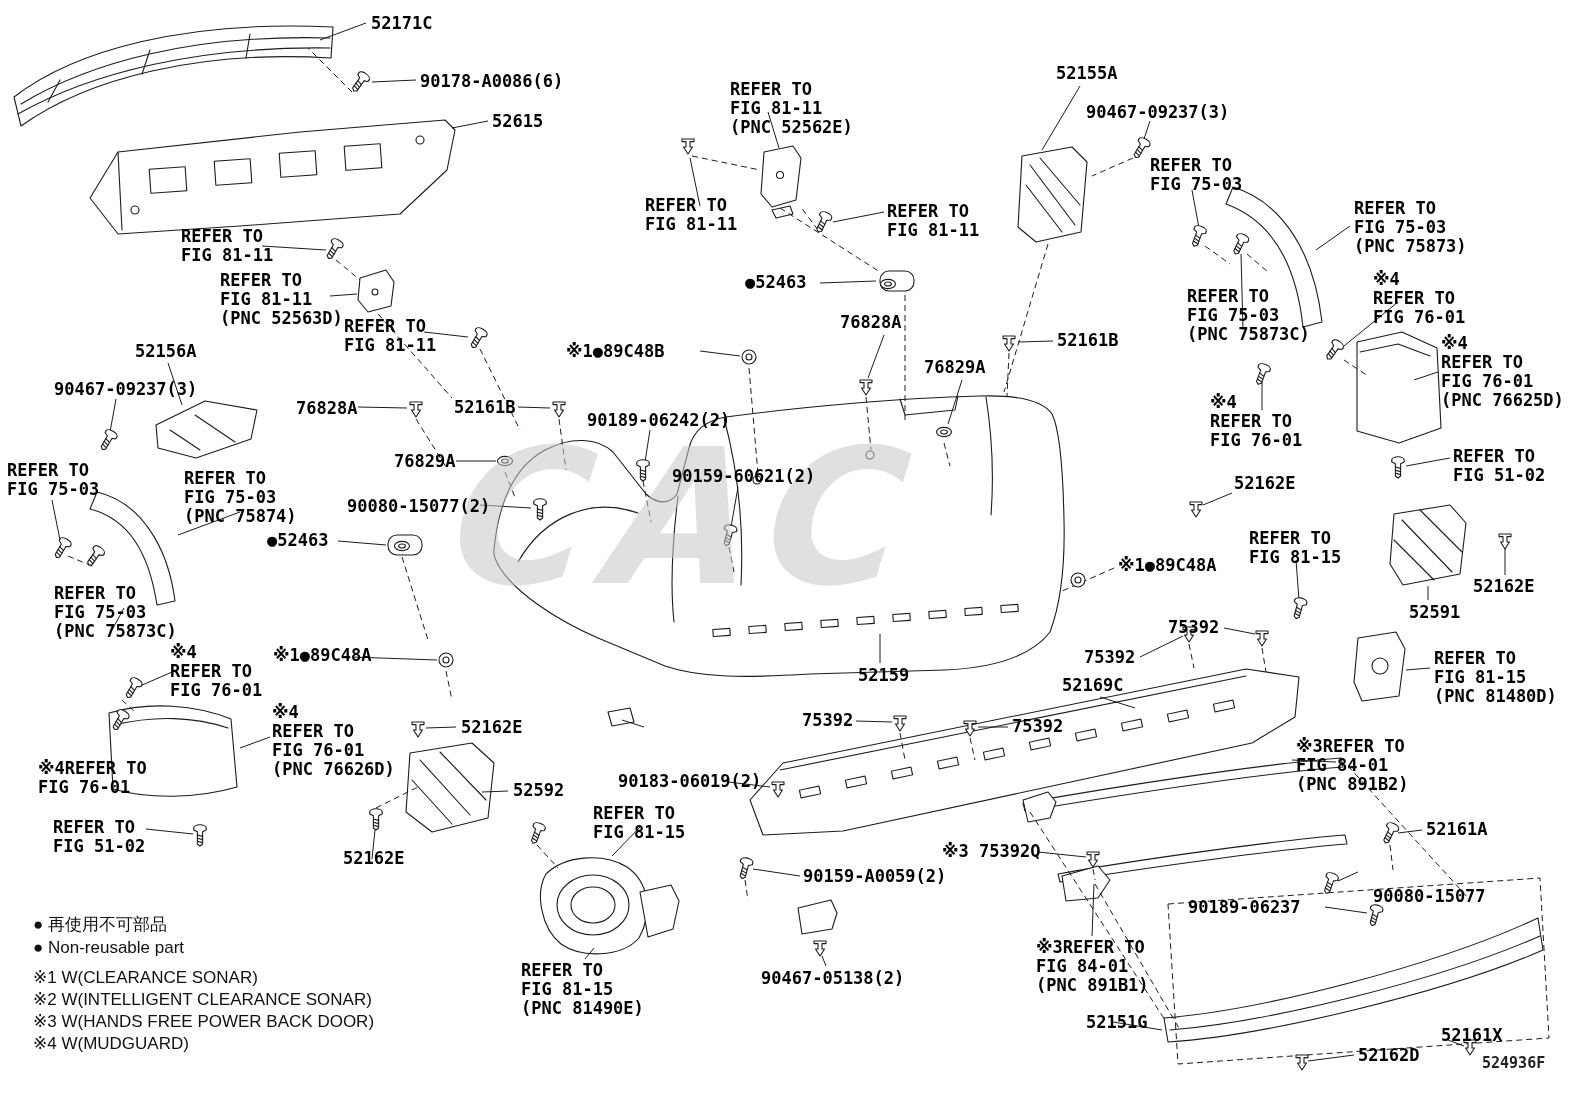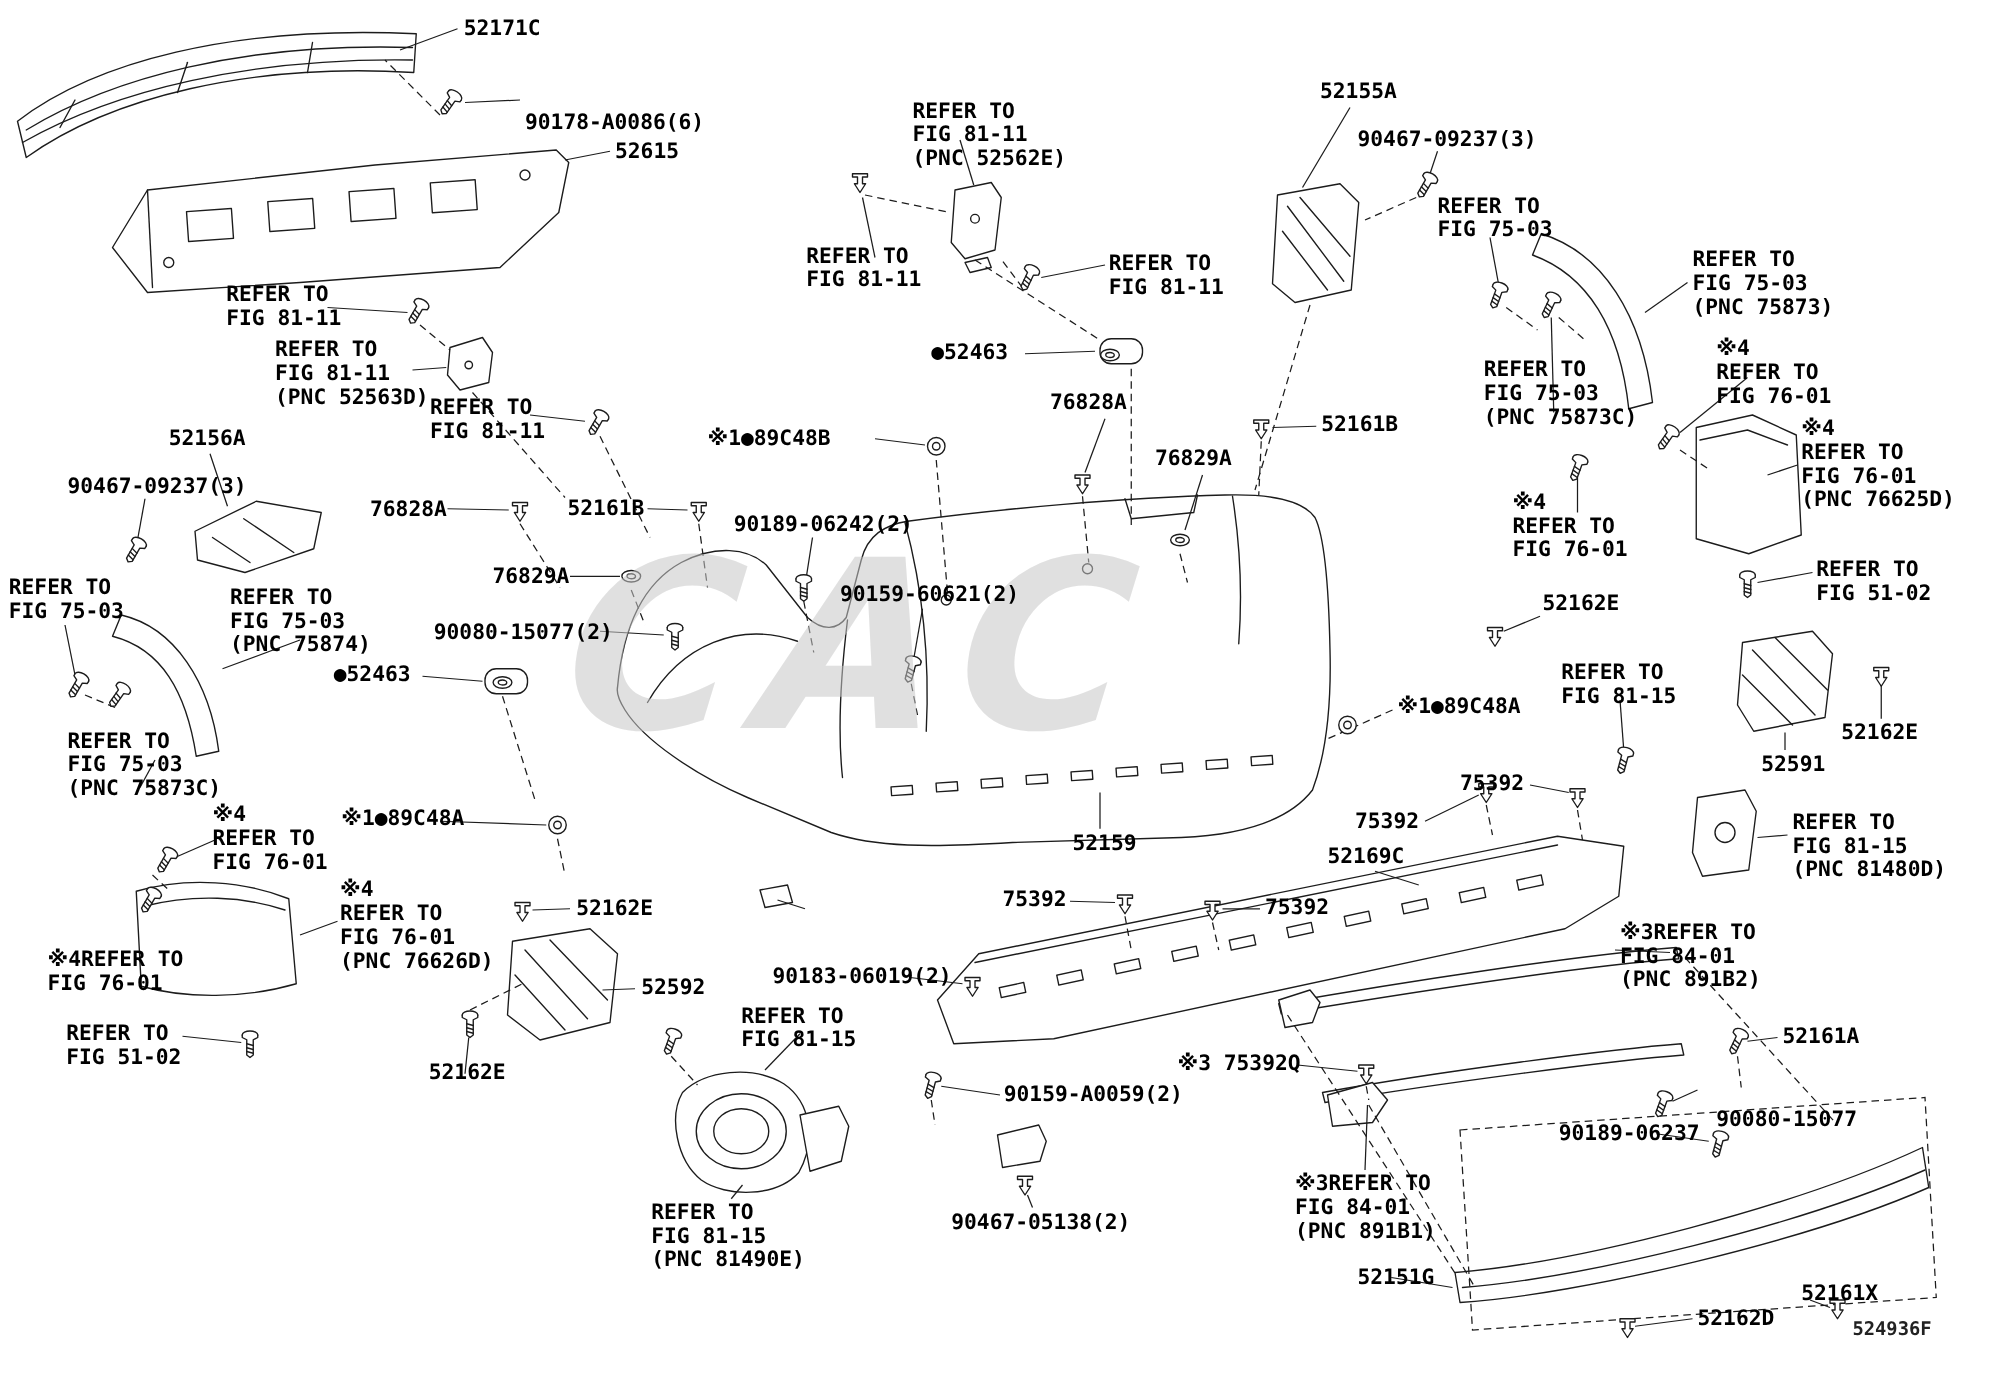--- a/index.html
+++ b/index.html
@@ -366,21 +366,21 @@
       <use href="#nut" transform="translate(749,357)"></use>
       <use href="#nut" transform="translate(446,660)"></use>
       <use href="#nut" transform="translate(1078,580)"></use>
     </g>
   </svg>
 
   <div class="watermark">CAC</div>
 
   <div id="labels-layer">
       <div class="plabel" style="left: 371px; top: 14px;"><div>52171C</div></div>
-      <div class="plabel" style="left: 420px; top: 89px;"><div>90178-A0086(6)</div></div>
+      <div class="plabel" style="left: 420px; top: 72px;"><div>90178-A0086(6)</div></div>
       <div class="plabel" style="left: 492px; top: 112px;"><div>52615</div></div>
       <div class="plabel" style="left: 181px; top: 227px;"><div>REFER TO</div><div>FIG 81-11</div></div>
       <div class="plabel" style="left: 220px; top: 271px;"><div>REFER TO</div><div>FIG 81-11</div><div>(PNC 52563D)</div></div>
       <div class="plabel" style="left: 344px; top: 317px;"><div>REFER TO</div><div>FIG 81-11</div></div>
       <div class="plabel" style="left: 730px; top: 80px;"><div>REFER TO</div><div>FIG 81-11</div><div>(PNC 52562E)</div></div>
       <div class="plabel" style="left: 645px; top: 196px;"><div>REFER TO</div><div>FIG 81-11</div></div>
       <div class="plabel" style="left: 887px; top: 202px;"><div>REFER TO</div><div>FIG 81-11</div></div>
       <div class="plabel" style="left: 1056px; top: 64px;"><div>52155A</div></div>
       <div class="plabel" style="left: 1086px; top: 103px;"><div>90467-09237(3)</div></div>
       <div class="plabel" style="left: 1150px; top: 156px;"><div>REFER TO</div><div>FIG 75-03</div></div>
@@ -427,25 +427,33 @@
       <div class="plabel" style="left: 618px; top: 772px;"><div>90183-06019(2)</div></div>
       <div class="plabel" style="left: 38px; top: 759px;"><div>※4REFER TO</div><div>FIG 76-01</div></div>
       <div class="plabel" style="left: 513px; top: 781px;"><div>52592</div></div>
       <div class="plabel" style="left: 593px; top: 804px;"><div>REFER TO</div><div>FIG 81-15</div></div>
       <div class="plabel" style="left: 53px; top: 818px;"><div>REFER TO</div><div>FIG 51-02</div></div>
       <div class="plabel" style="left: 343px; top: 849px;"><div>52162E</div></div>
       <div class="plabel" style="left: 942px; top: 842px;"><div>※3 75392Q</div></div>
       <div class="plabel" style="left: 1426px; top: 820px;"><div>52161A</div></div>
       <div class="plabel" style="left: 803px; top: 867px;"><div>90159-A0059(2)</div></div>
       <div class="plabel" style="left: 1362px; top: 887px; margin-left: 11px;"><div>90080-15077</div></div>
-      <div class="plabel" style="left: 1247px; top: 898px;"><div>90189-06237</div></div>
+      <div class="plabel" style="left: 1188px; top: 898px;"><div>90189-06237</div></div>
       <div class="plabel" style="left: 1036px; top: 938px;"><div>※3REFER TO</div><div>FIG 84-01</div><div>(PNC 891B1)</div></div>
       <div class="plabel" style="left: 761px; top: 969px;"><div>90467-05138(2)</div></div>
       <div class="plabel" style="left: 521px; top: 961px;"><div>REFER TO</div><div>FIG 81-15</div><div>(PNC 81490E)</div></div>
       <div class="plabel" style="left: 1053px; top: 1013px; margin-left: 33px;"><div>52151G</div></div>
       <div class="plabel" style="left: 1441px; top: 1026px;"><div>52161X</div></div>
       <div class="plabel" style="left: 1358px; top: 1046px;"><div>52162D</div></div>
     </div>
 
+  <div class="legend" id="legend">
+      <div class="legend-line" style="top: 0px;">● 再使用不可部品</div>
+      <div class="legend-line" style="top: 25px;">● Non-reusable part</div>
+      <div class="legend-line" style="top: 54px;">※1 W(CLEARANCE SONAR)</div>
+      <div class="legend-line" style="top: 76px;">※2 W(INTELLIGENT CLEARANCE SONAR)</div>
+      <div class="legend-line" style="top: 98px;">※3 W(HANDS FREE POWER BACK DOOR)</div>
+      <div class="legend-line" style="top: 120px;">※4 W(MUDGUARD)</div>
+    </div>
 
   <div class="figure-code">524936F</div>
 
 </div>
 
 </body></html>

